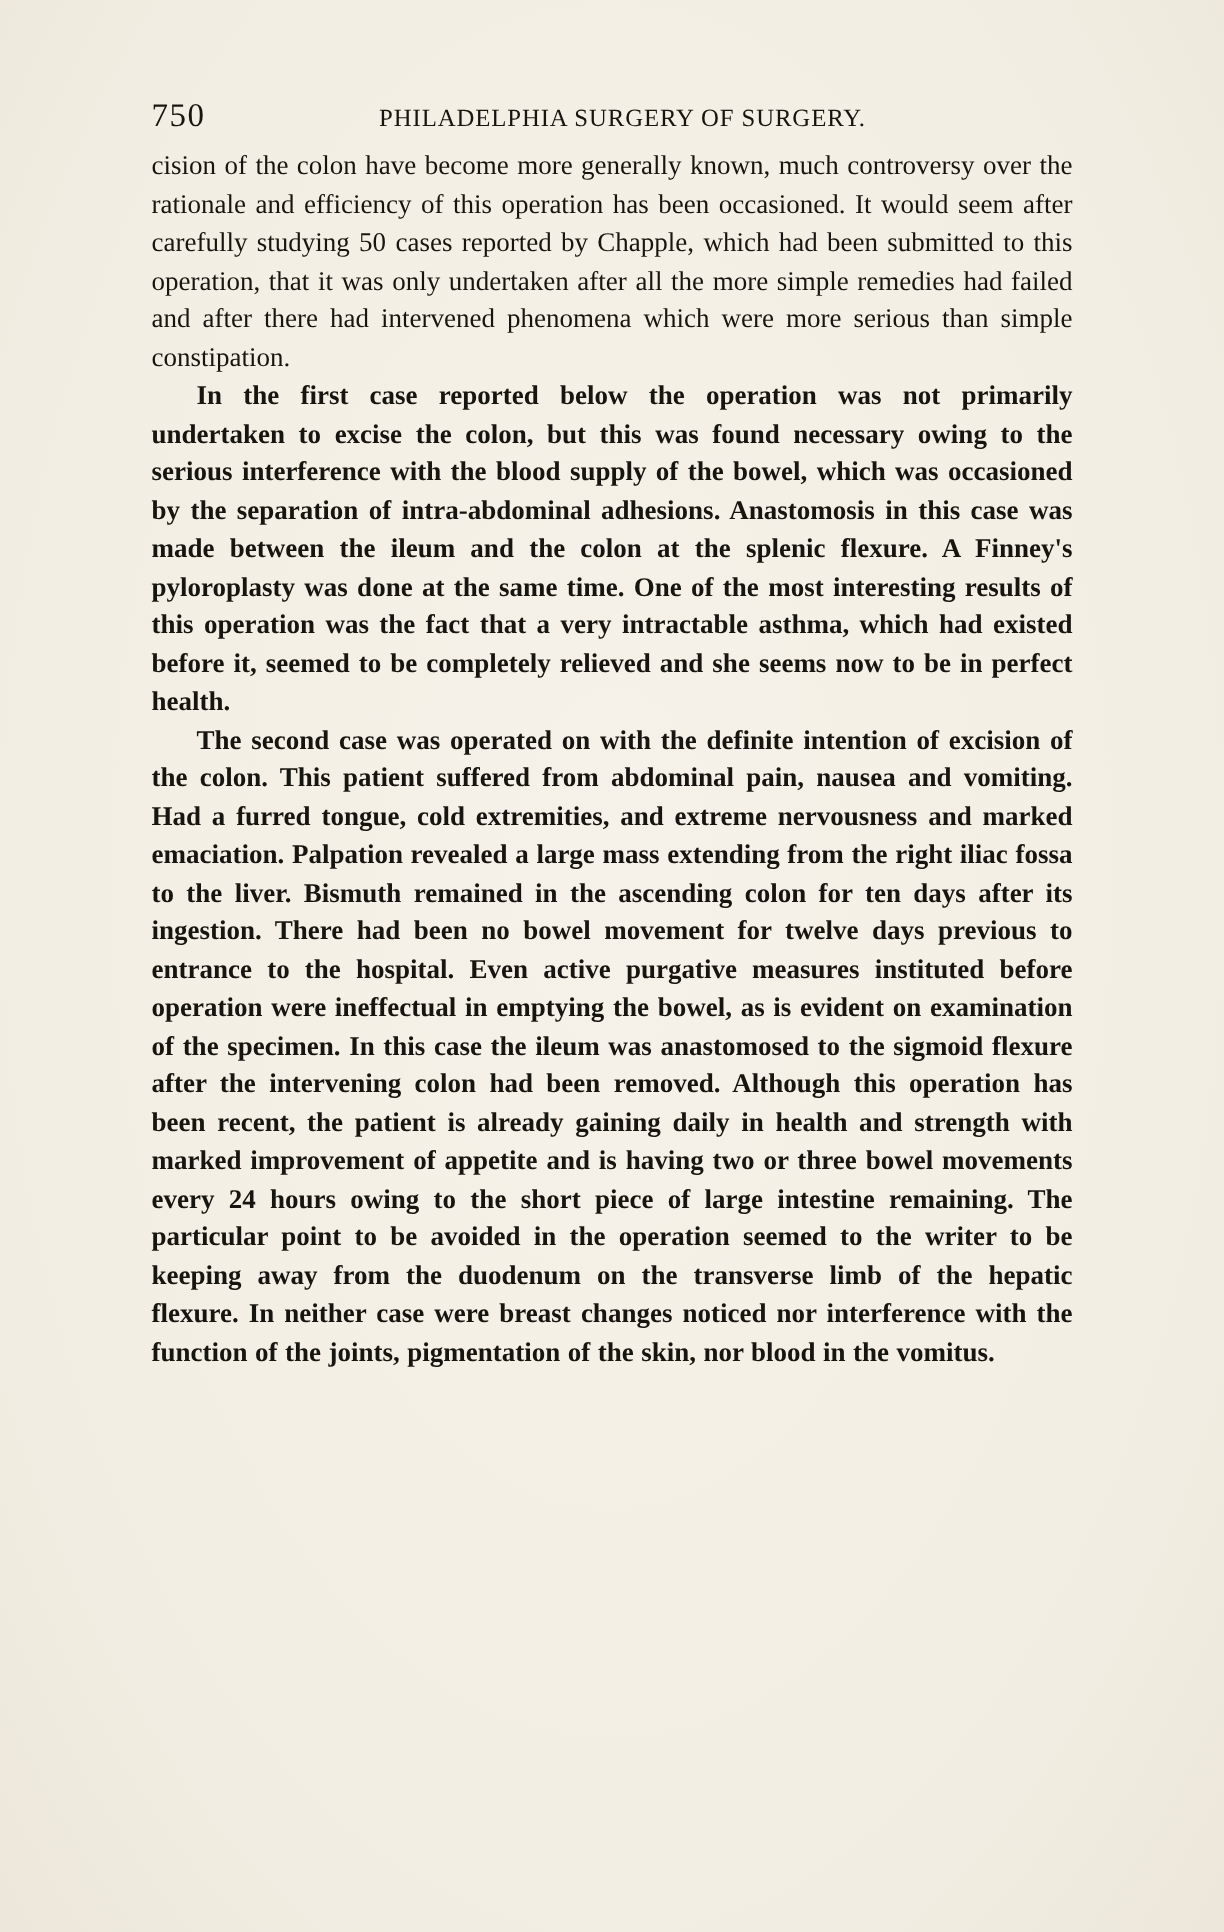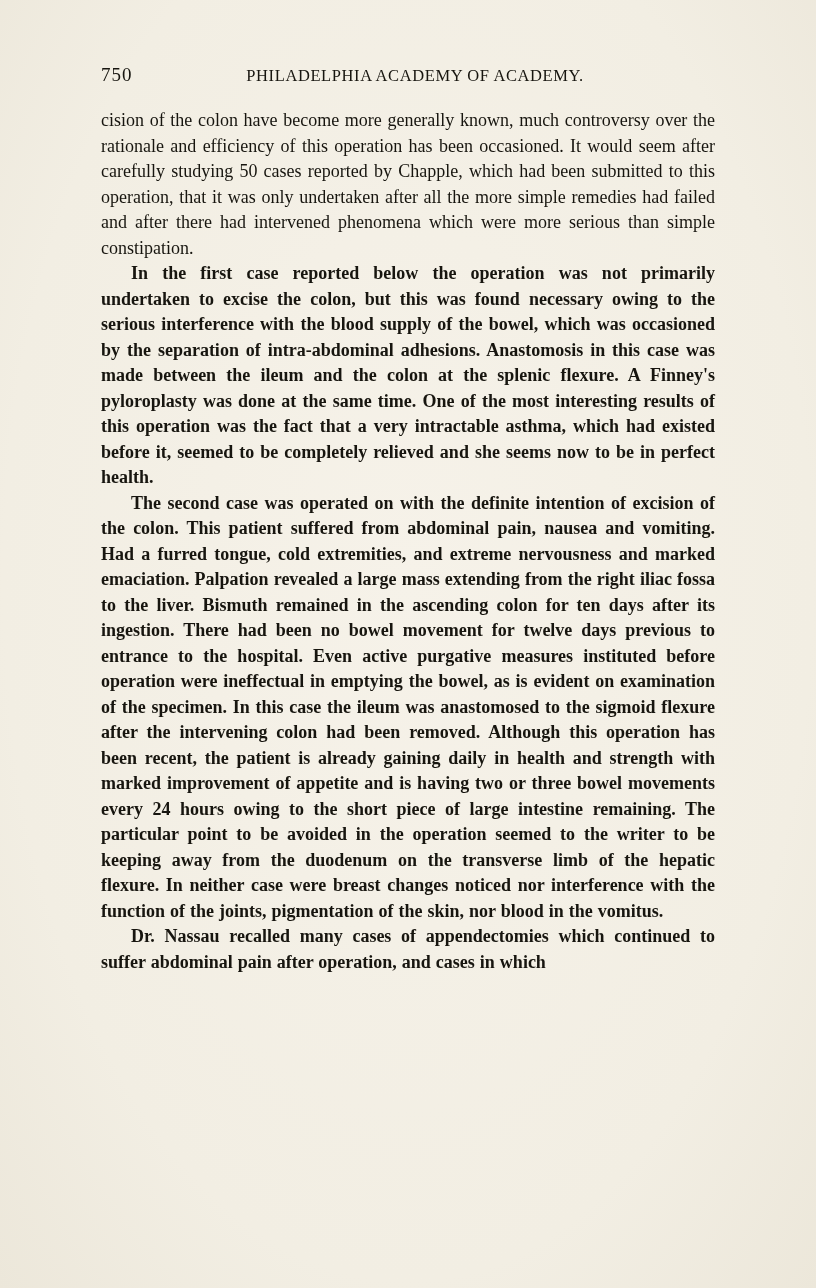--- a/index.html
+++ b/index.html
@@ -20,59 +20,58 @@
     font-family: "Liberation Serif", "DejaVu Serif", serif;
     overflow: hidden;
   }
   .page-header {
     display: flex;
     align-items: baseline;
     width: 100%;
     margin-bottom: 8px;
   }
   .page-number {
-    font-size: 19px;
+    font-size: 22px;
     letter-spacing: 1px;
     width: 90px;
     flex: 0 0 auto;
   }
   .running-title {
     flex: 1 1 auto;
     text-align: center;
     font-size: 16.5px;
     letter-spacing: 0.6px;
     
     transform: translateX(-38px);
     white-space: nowrap;
   }
   .body-text {
-    margin-top: 22px;
+    margin-top: 8px;
   }
   .para {
     font-size: 18px;
     line-height: 25.5px;
     text-align: justify;
     margin: 0;
     word-spacing: 0.5px;
   }
   .para.indent {
     text-indent: 30px;
     font-weight: bold;
   }
 </style>
 </head>
 <body>
 
 <div class="page">
 
   <div class="page-header">
     <span class="page-number">750</span>
-    <span class="running-title">PHILADELPHIA ACADEMY OF ACADEMY.</span>
+    <span class="running-title">PHILADELPHIA SURGERY OF SURGERY.</span>
   </div>
 
   <div class="body-text">
     <p class="para">cision of the colon have become more generally known, much controversy over the rationale and efficiency of this operation has been occasioned. It would seem after carefully studying 50 cases reported by Chapple, which had been submitted to this operation, that it was only undertaken after all the more simple remedies had failed and after there had intervened phenomena which were more serious than simple constipation.</p>
     <p class="para indent">In the first case reported below the operation was not primarily undertaken to excise the colon, but this was found necessary owing to the serious interference with the blood supply of the bowel, which was occasioned by the separation of intra-abdominal adhesions. Anastomosis in this case was made between the ileum and the colon at the splenic flexure. A Finney's pyloroplasty was done at the same time. One of the most interesting results of this operation was the fact that a very intractable asthma, which had existed before it, seemed to be completely relieved and she seems now to be in perfect health.</p>
     <p class="para indent">The second case was operated on with the definite intention of excision of the colon. This patient suffered from abdominal pain, nausea and vomiting. Had a furred tongue, cold extremities, and extreme nervousness and marked emaciation. Palpation revealed a large mass extending from the right iliac fossa to the liver. Bismuth remained in the ascending colon for ten days after its ingestion. There had been no bowel movement for twelve days previous to entrance to the hospital. Even active purgative measures instituted before operation were ineffectual in emptying the bowel, as is evident on examination of the specimen. In this case the ileum was anastomosed to the sigmoid flexure after the intervening colon had been removed. Although this operation has been recent, the patient is already gaining daily in health and strength with marked improvement of appetite and is having two or three bowel movements every 24 hours owing to the short piece of large intestine remaining. The particular point to be avoided in the operation seemed to the writer to be keeping away from the duodenum on the transverse limb of the hepatic flexure. In neither case were breast changes noticed nor interference with the function of the joints, pigmentation of the skin, nor blood in the vomitus.</p>
-    <p class="para indent">Dr. Nassau recalled many cases of appendectomies which continued to suffer abdominal pain after operation, and cases in which</p>
   </div>
 
 </div>
 
 </body></html>

